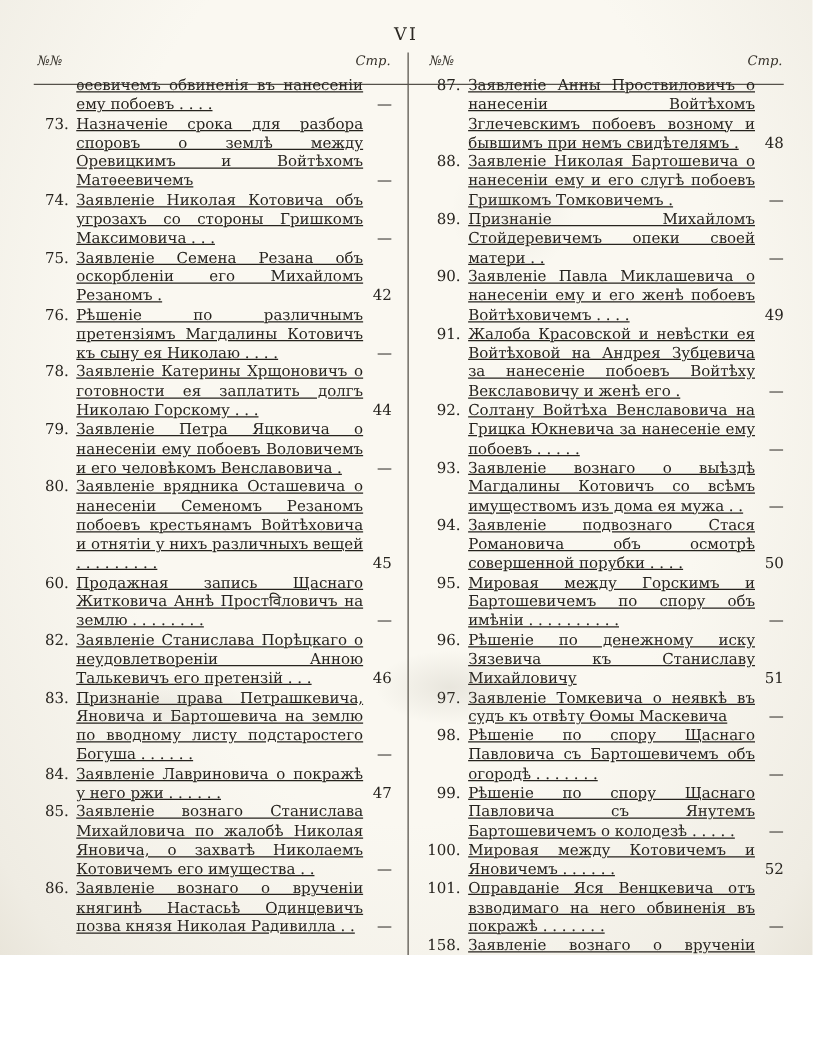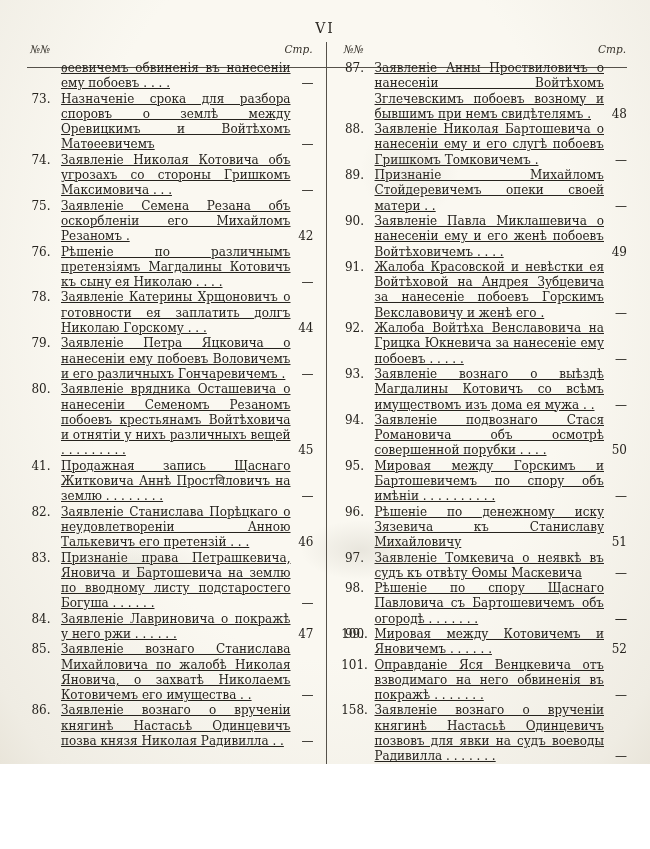--- a/index.html
+++ b/index.html
@@ -62,21 +62,21 @@
     line-height: 15.3px;
     text-align: justify;
     text-decoration: underline;
   }
 
   .entry .num {
     position: absolute;
     left: 0;
     top: 0;
     width: 28px;
-    text-align: center;
+    text-align: right;
     white-space: nowrap;
   }
 
   .entry .pg {
     position: absolute;
     right: 0;
     bottom: 0;
     white-space: nowrap;
   }
 
@@ -140,30 +140,30 @@
     <span class="body">Рѣшеніе по различнымъ претензіямъ Магдалины Котовичъ къ сыну ея Николаю  .  .  .  .</span>
     <span class="pg">—</span>
   </div>
           <div class="entry">
     <span class="num">78.</span>
     <span class="body">Заявленіе Катерины Хрщоновичъ о готовности ея заплатить долгъ Николаю Горскому  .  .  .</span>
     <span class="pg">44</span>
   </div>
           <div class="entry">
     <span class="num">79.</span>
-    <span class="body">Заявленіе Петра Яцковича о нанесеніи ему побоевъ Воловичемъ и его различныхъ Гончаревичемъ .</span>
+    <span class="body">Заявленіе Петра Яцковича о нанесеніи ему побоевъ Воловичемъ и его человѣкомъ Венславовича .</span>
     <span class="pg">—</span>
   </div>
           <div class="entry">
     <span class="num">80.</span>
     <span class="body">Заявленіе врядника Осташевича о нанесеніи Семеномъ Резаномъ побоевъ крестьянамъ Войтѣховича и отнятіи у нихъ различныхъ вещей  .  .  .  .  .  .  .  .  .</span>
     <span class="pg">45</span>
   </div>
           <div class="entry">
-    <span class="num">41.</span>
+    <span class="num">60.</span>
     <span class="body">Продажная запись Щаснаго Житковича Аннѣ Простविловичъ на землю  .  .  .  .  .  .  .  .</span>
     <span class="pg">—</span>
   </div>
           <div class="entry">
     <span class="num">82.</span>
     <span class="body">Заявленіе Станислава Порѣцкаго о неудовлетвореніи Анною Талькевичъ его претензій  .  .  .</span>
     <span class="pg">46</span>
   </div>
           <div class="entry">
     <span class="num">83.</span>
@@ -211,26 +211,26 @@
     <span class="body">Признаніе Михайломъ Стойдеревичемъ опеки своей матери  .  .</span>
     <span class="pg">—</span>
   </div>
           <div class="entry">
     <span class="num">90.</span>
     <span class="body">Заявленіе Павла Миклашевича о нанесеніи ему и его женѣ побоевъ Войтѣховичемъ  .  .  .  .</span>
     <span class="pg">49</span>
   </div>
           <div class="entry">
     <span class="num">91.</span>
-    <span class="body">Жалоба Красовской и невѣстки ея Войтѣховой на Андрея Зубцевича за нанесеніе побоевъ Горскимъ Векславовичу и женѣ его .</span>
+    <span class="body">Жалоба Красовской и невѣстки ея Войтѣховой на Андрея Зубцевича за нанесеніе побоевъ Войтѣху Векславовичу и женѣ его .</span>
     <span class="pg">—</span>
   </div>
           <div class="entry">
     <span class="num">92.</span>
-    <span class="body">Жалоба Войтѣха Венславовича на Грицка Юкневича за нанесеніе ему побоевъ  .  .  .  .  .</span>
+    <span class="body">Солтану Войтѣха Венславовича на Грицка Юкневича за нанесеніе ему побоевъ  .  .  .  .  .</span>
     <span class="pg">—</span>
   </div>
           <div class="entry">
     <span class="num">93.</span>
     <span class="body">Заявленіе вознаго о выѣздѣ Магдалины Котовичъ со всѣмъ имуществомъ изъ дома ея мужа  .  .</span>
     <span class="pg">—</span>
   </div>
           <div class="entry">
     <span class="num">94.</span>
     <span class="body">Заявленіе подвознаго Стася Романовича объ осмотрѣ совершенной порубки  .  .  .  .</span>
@@ -251,20 +251,21 @@
     <span class="body">Заявленіе Томкевича о неявкѣ въ судъ къ отвѣту Ѳомы Маскевича</span>
     <span class="pg">—</span>
   </div>
           <div class="entry">
     <span class="num">98.</span>
     <span class="body">Рѣшеніе по спору Щаснаго Павловича съ Бартошевичемъ объ огородѣ  .  .  .  .  .  .  .</span>
     <span class="pg">—</span>
   </div>
           <div class="entry">
     <span class="num">99.</span>
+    <span class="body">Рѣшеніе по спору Щаснаго Павловича съ Янутемъ Бартошевичемъ о колодезѣ  .  .  .  .  .</span>
     <span class="pg">—</span>
   </div>
           <div class="entry">
     <span class="num">100.</span>
     <span class="body">Мировая между Котовичемъ и Яновичемъ  .  .  .  .  .  .</span>
     <span class="pg">52</span>
   </div>
           <div class="entry">
     <span class="num">101.</span>
     <span class="body">Оправданіе Яся Венцкевича отъ взводимаго на него обвиненія въ покражѣ  .  .  .  .  .  .  .</span>

